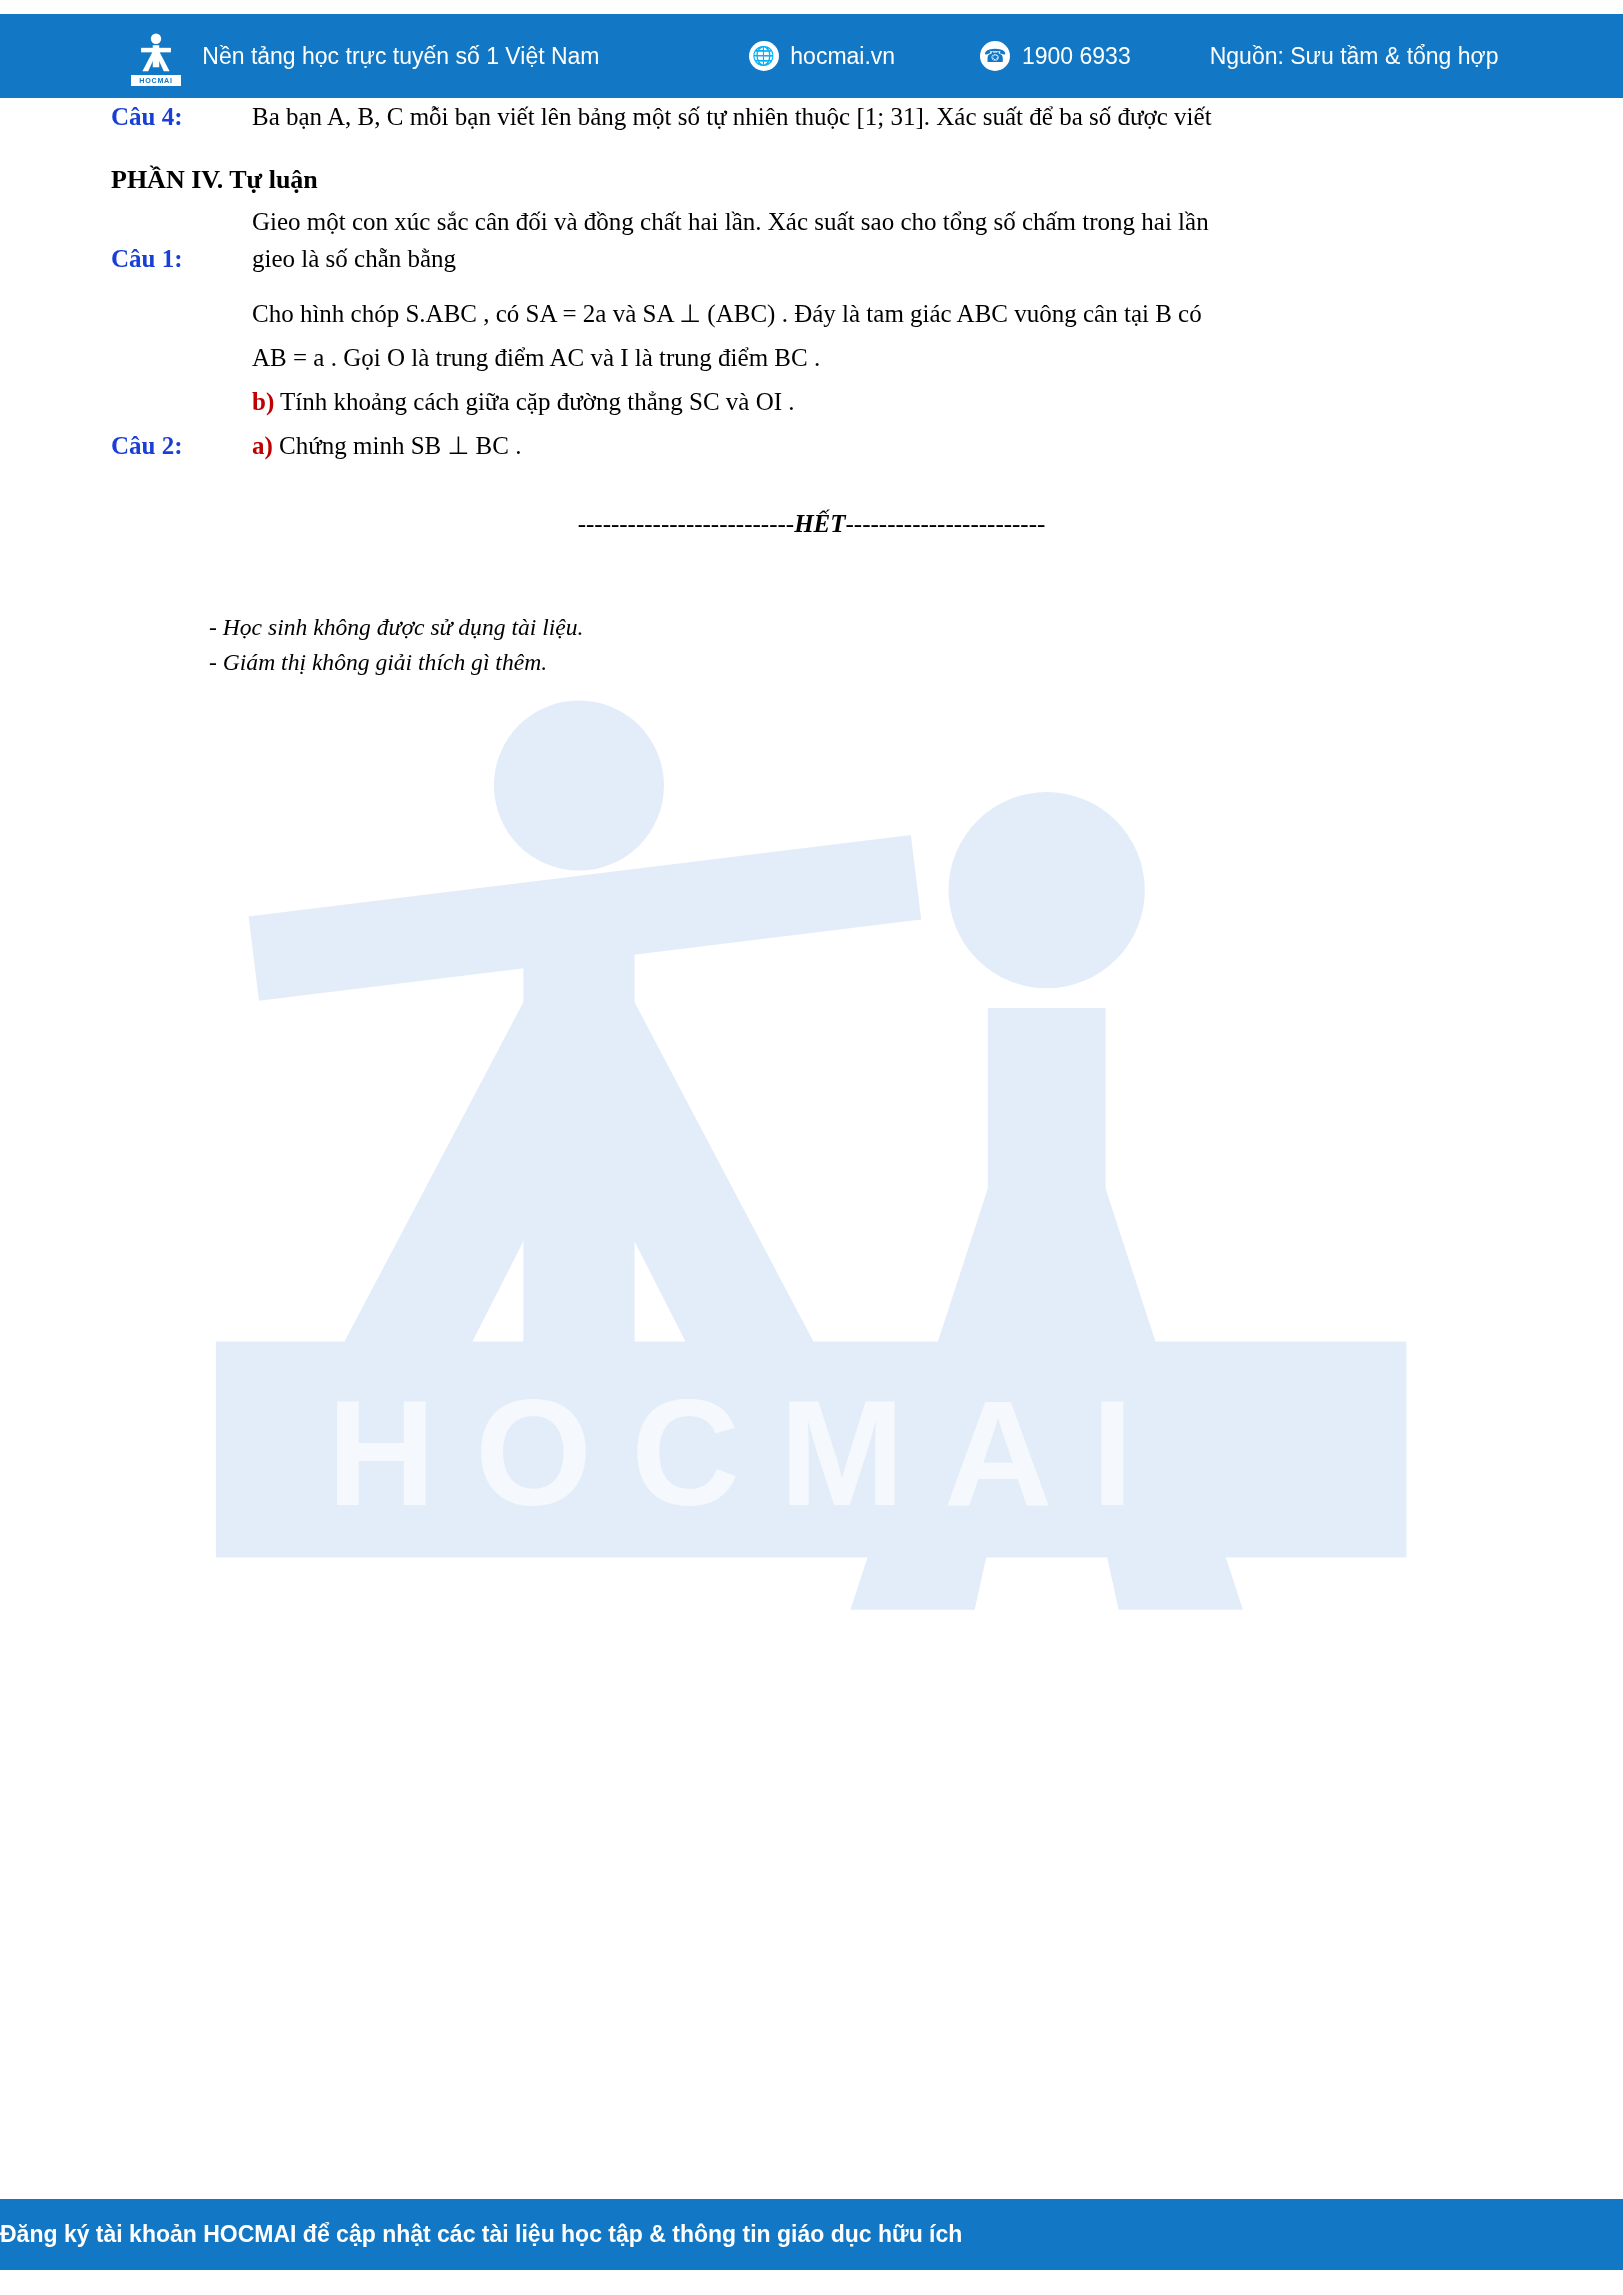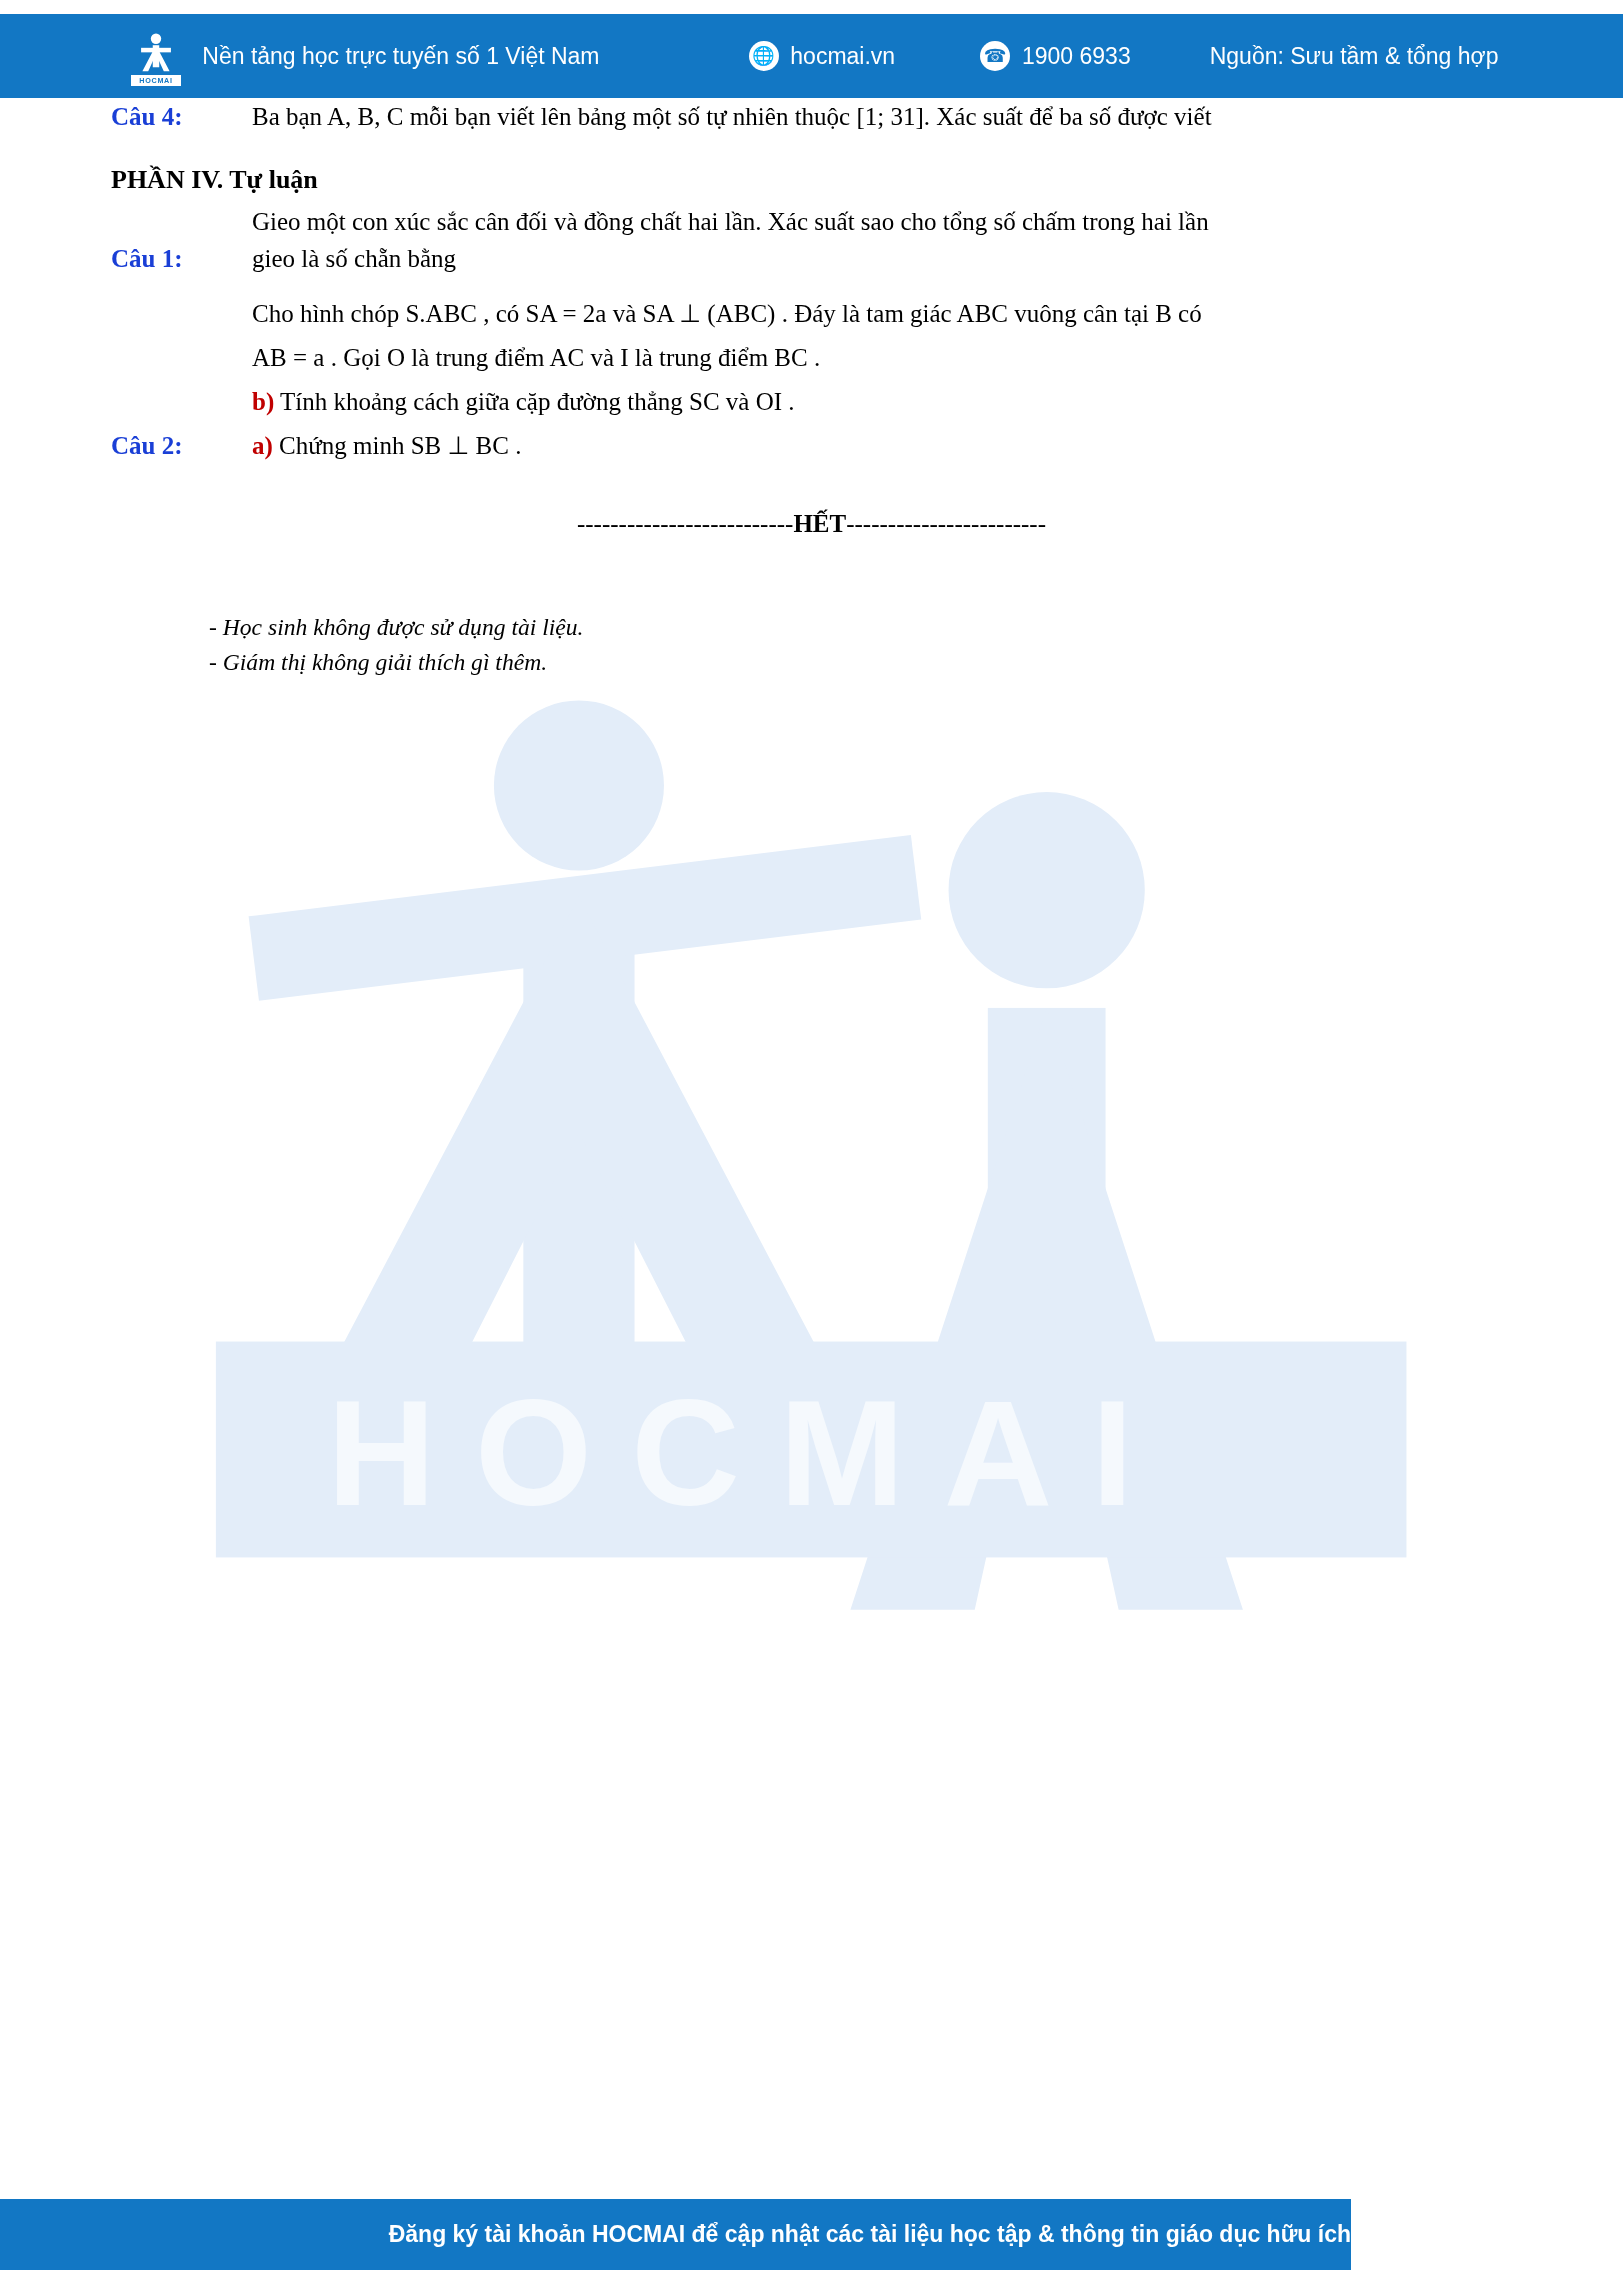--- a/index.html
+++ b/index.html
@@ -138,43 +138,43 @@
   }
   .sub-item { display: block; margin-top: 6.5px; }
   .indent-1 { display:block; margin-top: 6.5px; }
 
   .het {
     text-align: center;
     font-size: 25px;
     margin-top: 46px;
     letter-spacing: 0px;
   }
-  .het b { font-weight: bold; }
+  .het b { font-weight: bold; font-style: italic; }
 
   .notes {
     margin-top: 72px;
     padding-left: 209px;
     font-style: italic;
     font-size: 23.6px;
     line-height: 1.5;
   }
   .notes span { display: block; }
 
   
   .footer-bar {
     position: absolute;
     left: 0;
     bottom: 25px;
-    width: 1351px;
+    width: 1623px;
     height: 71px;
     background: #1277c4;
     color: #ffffff;
     display: flex;
     align-items: center;
-    justify-content: flex-end;
+    justify-content: flex-start;
     font-family: "Liberation Sans", sans-serif;
     font-size: 23px;
     font-weight: bold;
     z-index: 2;
   }
 </style>
 </head>
 <body>
 
 <div class="header-bar">

